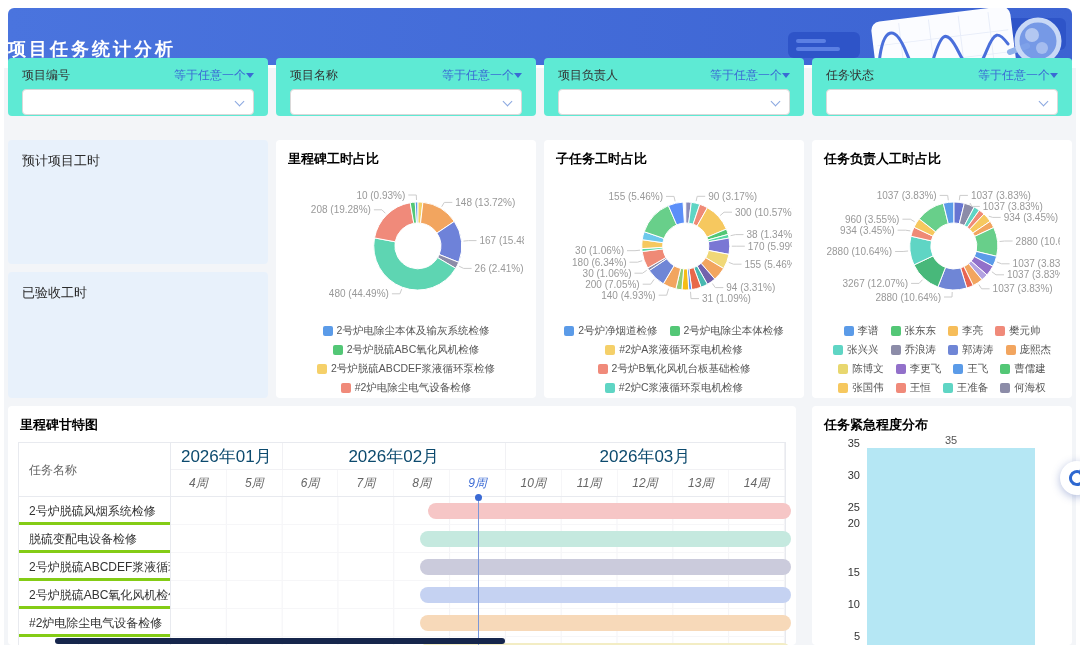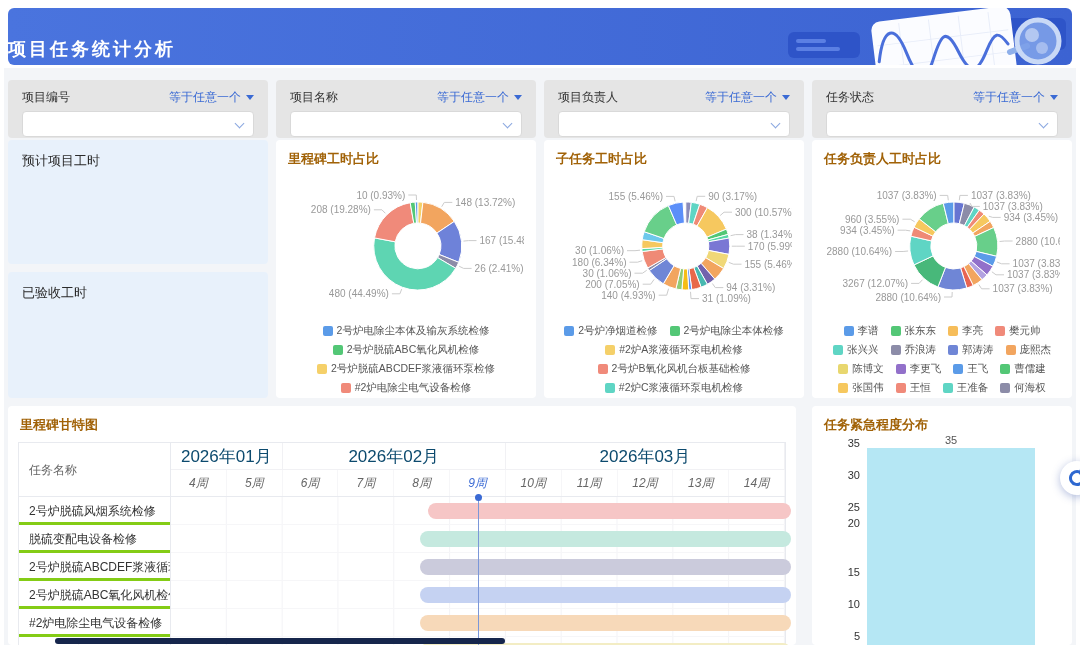--- a/index.html
+++ b/index.html
@@ -9,42 +9,42 @@
   .content-bg { position:absolute; left:4px; right:4px; top:68px; bottom:0; background:#f3f5f8; }
 
   
   .header { position:absolute; left:8px; top:8px; right:8px; height:57px; border-radius:6px;
     background:linear-gradient(90deg,#4a74de,#3c63d2); overflow:hidden; }
   .header h1 { position:absolute; left:0; right:0; top:29px; color:#fff;
     font-size:18px; font-weight:bold; letter-spacing:3px; }
   .header-art { position:absolute; right:0; top:0; height:57px; }
 
   
-  .filter-card { position:absolute; top:80px; height:58px; width:260px; background:#e5e5e5;
+  .filter-card { position:absolute; top:58px; height:58px; width:260px; background:#5eead4;
     border-radius:4px; padding:8px 14px 0 14px; }
   .f-top { display:flex; justify-content:space-between; align-items:center; height:18px; }
   .f-label { font-size:12px; color:#333; }
-  .f-op { font-size:12px; color:#3a6ad4; display:flex; align-items:center; gap:5px; cursor:pointer; }
+  .f-op { font-size:12px; color:#3a6ad4; display:flex; align-items:center; cursor:pointer; }
   .caret-down { width:0; height:0; border-left:4px solid transparent; border-right:4px solid transparent;
     border-top:5px solid #3a6ad4; display:inline-block; }
   .f-select { margin-top:5px; height:26px; border:1px solid #d9d9d9; border-radius:4px; background:#fff;
     position:relative; cursor:pointer; }
   .sel-caret { position:absolute; right:10px; top:8px; width:7px; height:7px;
     border-right:1.5px solid #8aa7e0; border-bottom:1.5px solid #8aa7e0; transform:rotate(45deg); }
 
   
   .stat-card { position:absolute; left:8px; width:260px; background:#e8f1fb; border-radius:4px; padding:12px 14px; }
   .stat-label { font-size:13px; color:#2a2a2a; font-weight:500; }
   .stat-value-wrap { text-align:center; margin-top:28px; color:#2e68d0; }
   .stat-value { font-size:38px; }
   .stat-unit { font-size:18px; margin-left:6px; }
 
   
   .panel { position:absolute; background:#fff; border-radius:4px; overflow:hidden; }
-  .panel-title { font-size:13px; font-weight:bold; color:#a16207; padding:10px 12px 0 12px; }
+  .panel-title { font-size:13px; font-weight:bold; color:#000000; padding:10px 12px 0 12px; }
   .donut-svg { display:block; margin:0 auto; }
   .donut-label { font-size:10px; fill:#999; }
   .legend { display:flex; flex-wrap:wrap; justify-content:center; column-gap:12px; row-gap:5px; padding:4px 10px; }
   .legend-item { display:flex; align-items:center; gap:4px; cursor:pointer; }
   .legend-swatch { width:10px; height:10px; border-radius:2px; flex:none; }
   .legend-text { font-size:10.5px; color:#555; white-space:nowrap; }
 
   
   .gantt-table { margin:8px 10px 0 10px; display:flex; border:1px solid #e8eaef; height:224px; }
   .g-names { width:152px; flex:none; border-right:1px solid #e8eaef; }

